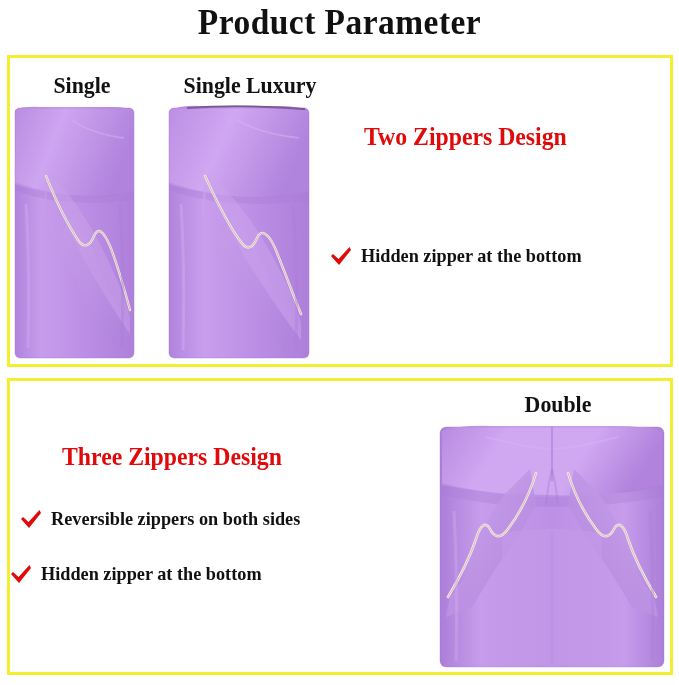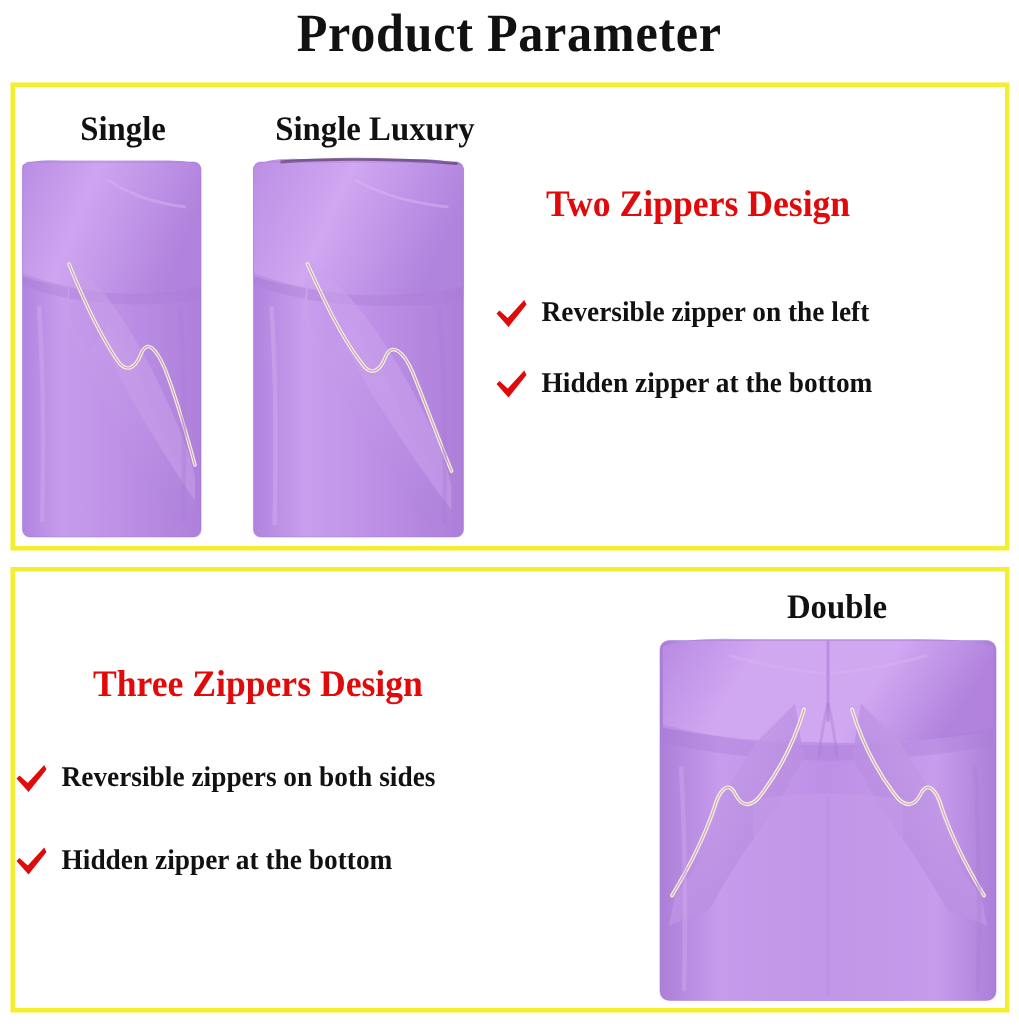--- a/index.html
+++ b/index.html
@@ -107,21 +107,21 @@
     font-family: "Liberation Serif", serif;
     font-weight: bold;
     font-size: 19px;
     line-height: 23px;
     color: #111111;
     transform: scaleX(0.96);
     transform-origin: left center;
   }
   #b1 { left: 330px; top: 197px; }
   #b2 { left: 330px; top: 244px; }
-  #b3 { left: 10px;  top: 507px; }
+  #b3 { left: 20px;  top: 507px; }
   #b4 { left: 10px;  top: 562px; }
 
   
   .sheet {
     position: absolute;
     overflow: hidden;
   }
   .sheet svg { display: block; width: 100%; height: 100%; }
 
   #sheet-single { left: 12px;  top: 104px; width: 125px; height: 256px; }
@@ -213,26 +213,20 @@
       <path d="M40 74 C50 96 62 122 76 140 C82 149 88 146 92 136 C96 126 104 132 110 146 C119 168 127 190 136 212" fill="none" stroke="#8a62b0" stroke-width="0.7" stroke-linecap="round" opacity="0.55"></path>
       <path d="M16 102 Q20 164 18 248" stroke="#d4adf1" stroke-width="3" fill="none" opacity="0.45"></path>
       <path d="M128 104 Q133 166 131 248" stroke="#a87cd4" stroke-width="3" fill="none" opacity="0.35"></path>
       <path d="M72 18 Q96 32 134 36" stroke="#d8b4f3" stroke-width="2" fill="none" opacity="0.5"></path>
       <rect x="4" y="6" width="140" height="250" rx="5" fill="none" stroke="#a277ce" stroke-width="0.8" opacity="0.5"></rect>
     </svg>
   </div>
 
   <div class="red-head" id="head-two">Two Zippers Design</div>
 
-  <div class="bullet" id="b1">
-    <svg class="check" viewBox="0 0 22 20">
-      <path d="M1 10 L3 8 L8.5 13 L19.5 1 L21 4 L9 19 Z" fill="#e00a0a"></path>
-    </svg>
-    <span class="btext">Reversible zipper on the left</span>
-  </div>
 
   <div class="bullet" id="b2">
     <svg class="check" viewBox="0 0 22 20">
       <path d="M1 10 L3 8 L8.5 13 L19.5 1 L21 4 L9 19 Z" fill="#e00a0a"></path>
     </svg>
     <span class="btext">Hidden zipper at the bottom</span>
   </div>
 
   <div class="panel" id="panel-bottom"></div>
 

